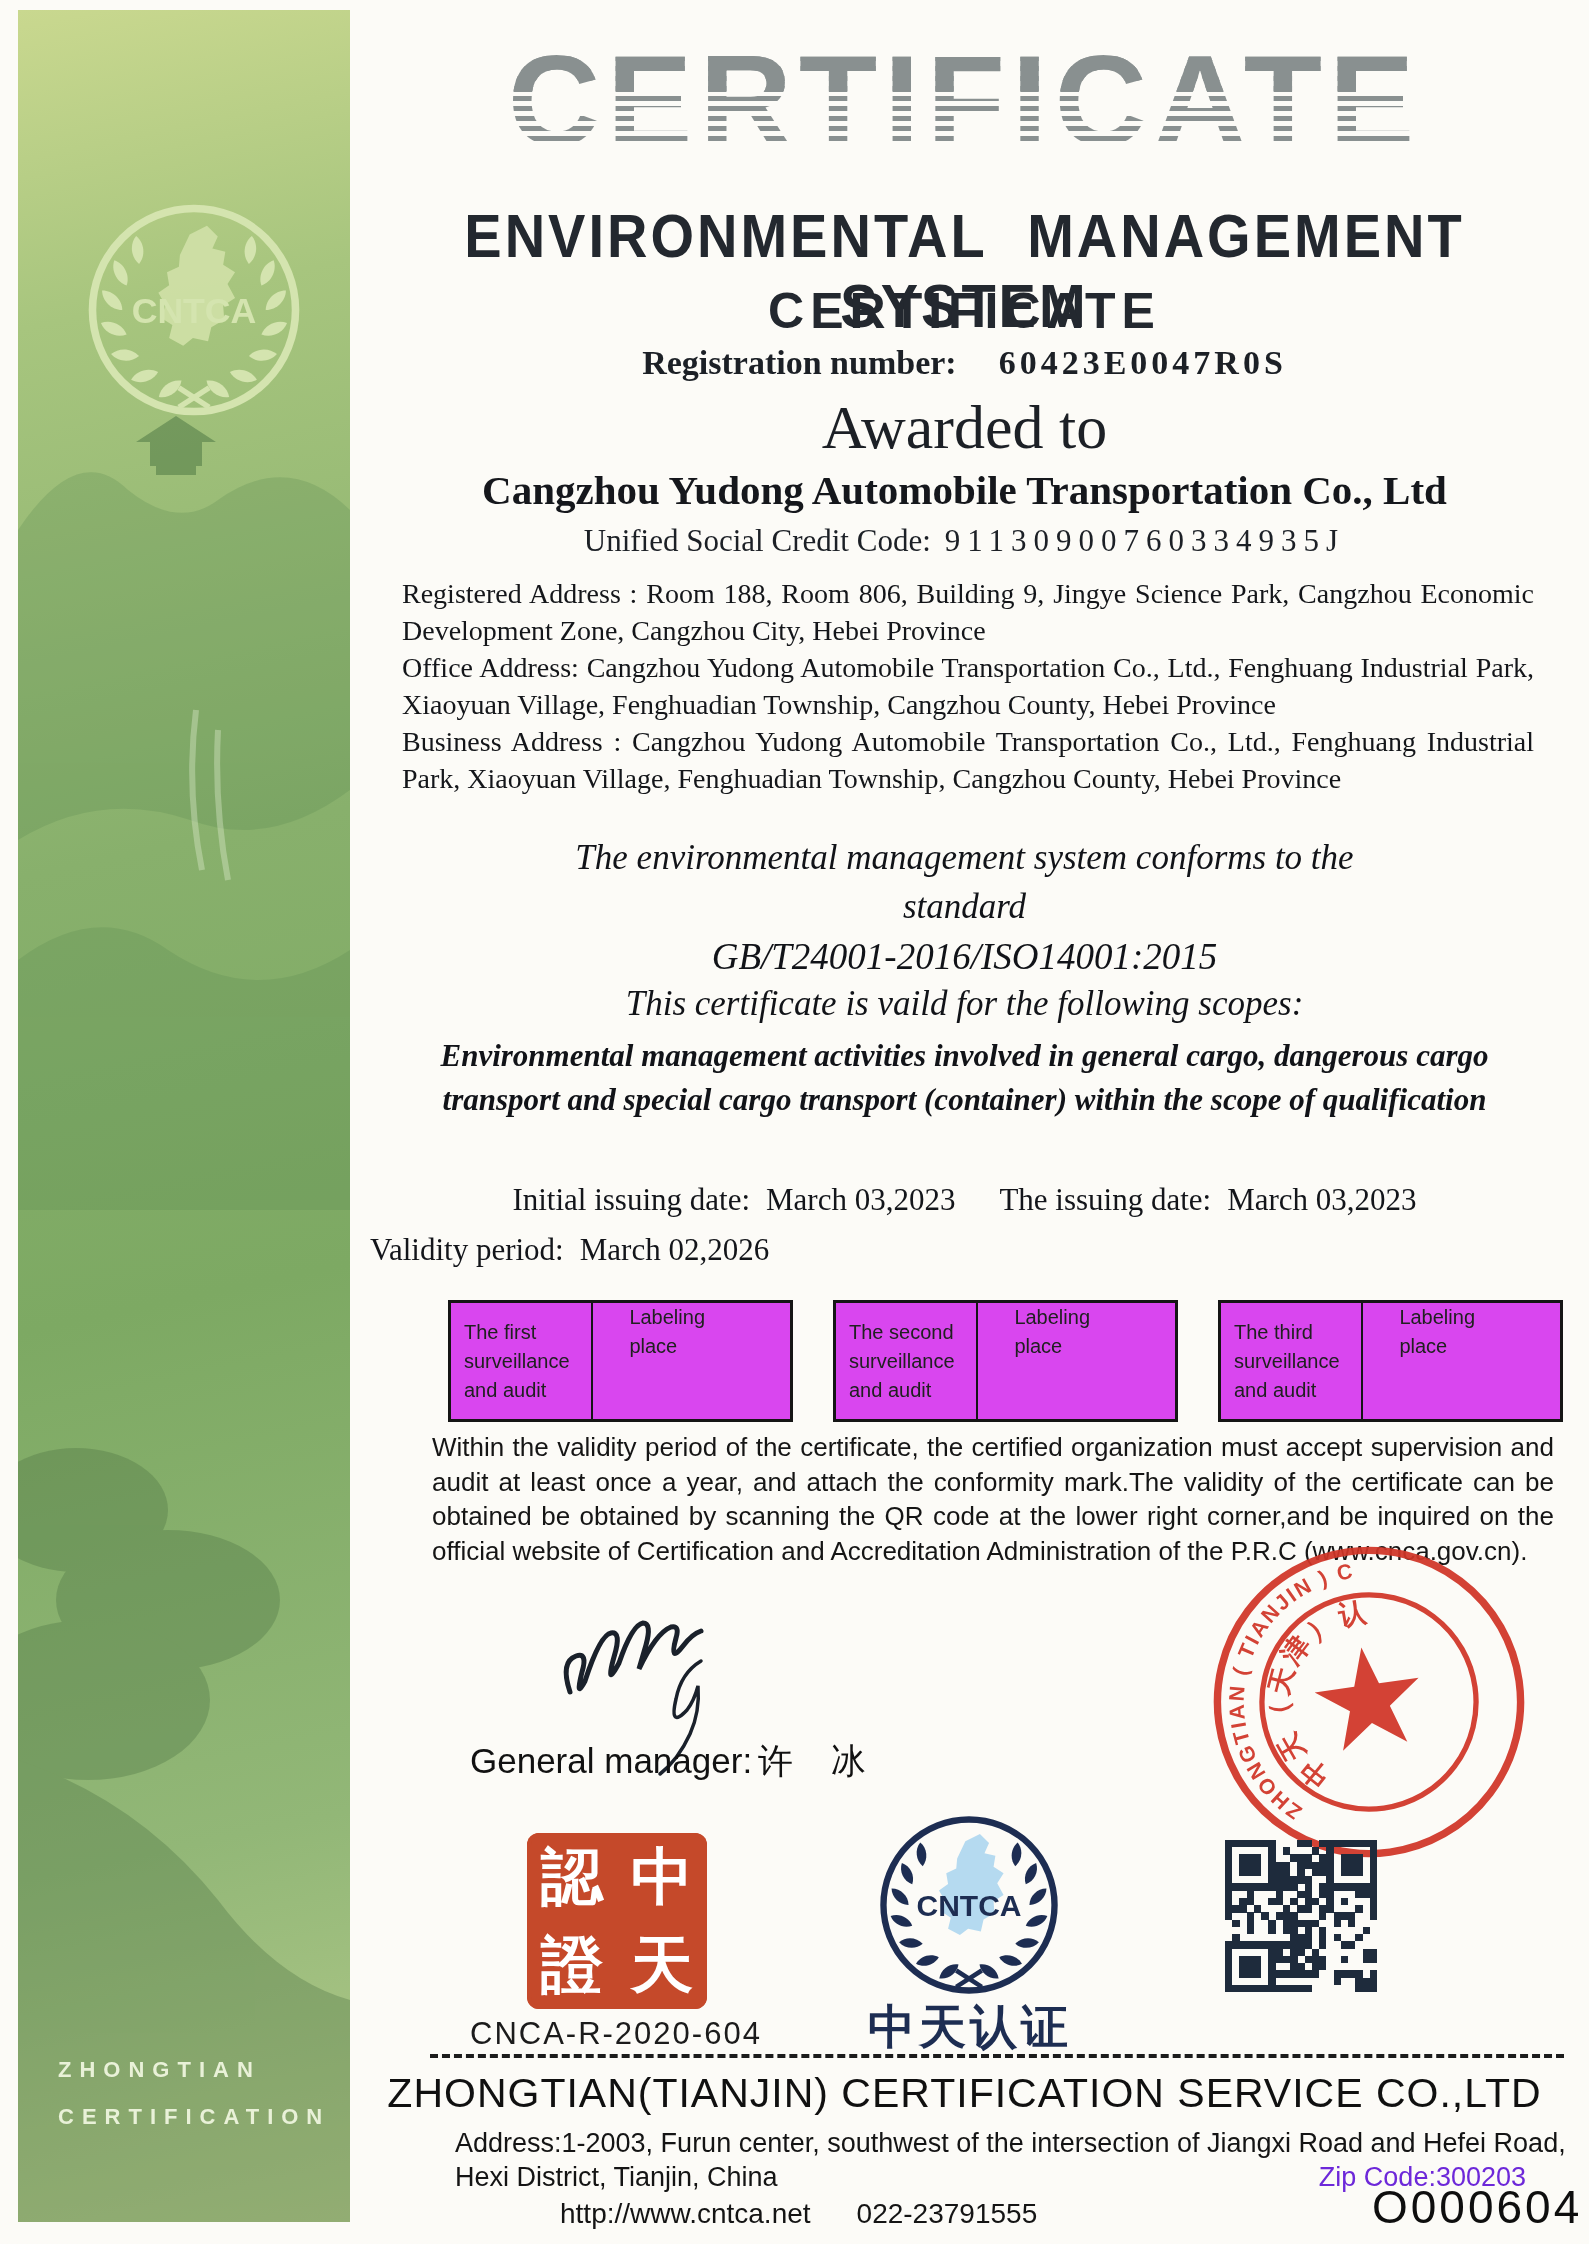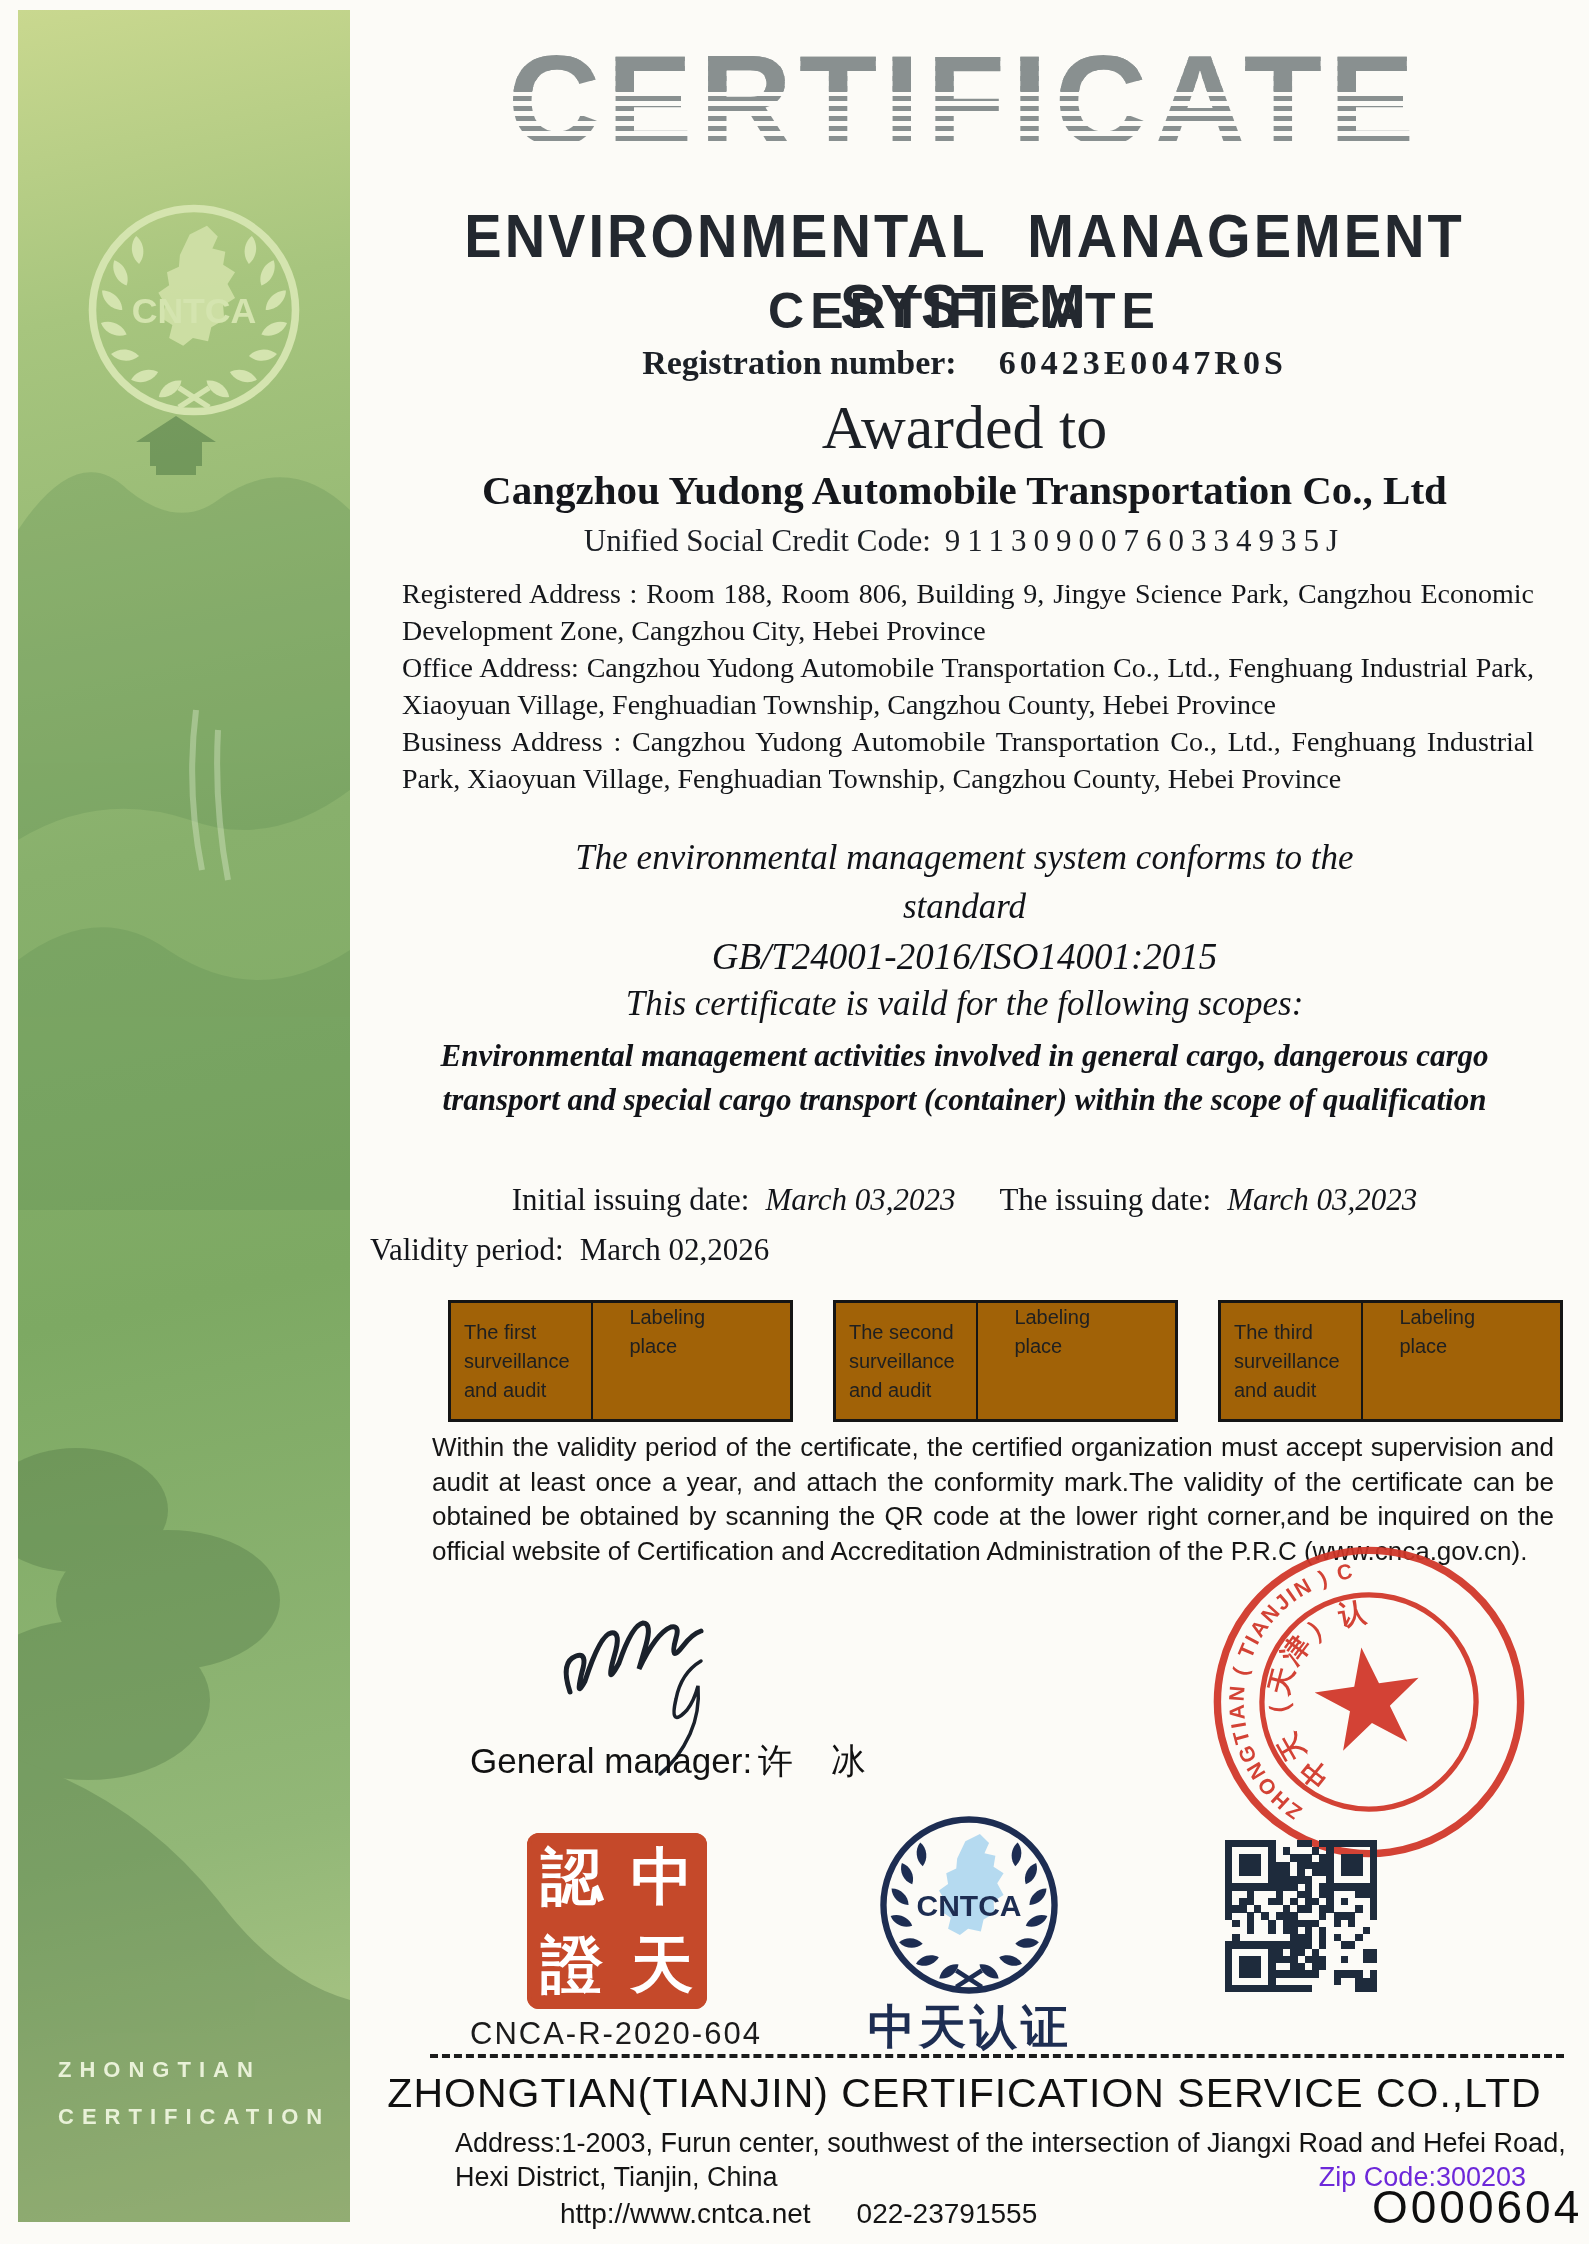--- a/index.html
+++ b/index.html
@@ -46,28 +46,28 @@
 
   
   .statement{position:absolute;left:370px;right:30px;top:833px;text-align:center;color:#111318;font-style:italic;}
   .st-conform{max-width:880px;margin:0 auto;font-size:35px;line-height:49px;}
   .st-code{font-size:37px;margin-top:4px;}
   .st-valid{font-size:35px;margin-top:6px;}
   .st-scope{max-width:1070px;margin:10px auto 0;font-weight:bold;font-size:31px;line-height:44px;}
 
   
   .dates-row{position:absolute;left:370px;right:30px;top:1182px;text-align:center;font-size:31px;color:#13151a;}
-  .dates-row .v{margin-left:16px;font-style:italic;}
+  .dates-row .v{margin-left:16px;}
   .dates-row .sep{margin-left:44px;}
   .dates-row2{position:absolute;left:370px;right:30px;top:1232px;text-align:left;font-size:31px;color:#13151a;}
   .dates-row2 .v{margin-left:16px;}
 
   
   .audit-box{position:absolute;top:1300px;width:345px;height:122px;border:3px solid #151515;
-             box-sizing:border-box;display:flex;background:#a16207;
+             box-sizing:border-box;display:flex;background:#d946ef;
              font-family:"Liberation Sans","DejaVu Sans",sans-serif;font-size:20px;line-height:29px;color:#202020;}
   .audit-box .cell-left{flex:0 0 42%;border-right:2px solid #151515;display:flex;align-items:center;
                         padding:6px 6px 6px 13px;box-sizing:border-box;}
   .audit-box .cell-right{flex:1;display:flex;align-items:flex-start;padding-left:36px;}
   .audit-box .cell-right span{display:inline-block;width:92px;}
   .box-1{left:448px;} .box-2{left:833px;} .box-3{left:1218px;}
 
   .note{position:absolute;left:432px;width:1122px;top:1430px;margin:0;
         font-family:"Liberation Sans","DejaVu Sans",sans-serif;font-size:26px;line-height:34.5px;
         text-align:justify;color:#151515;}

